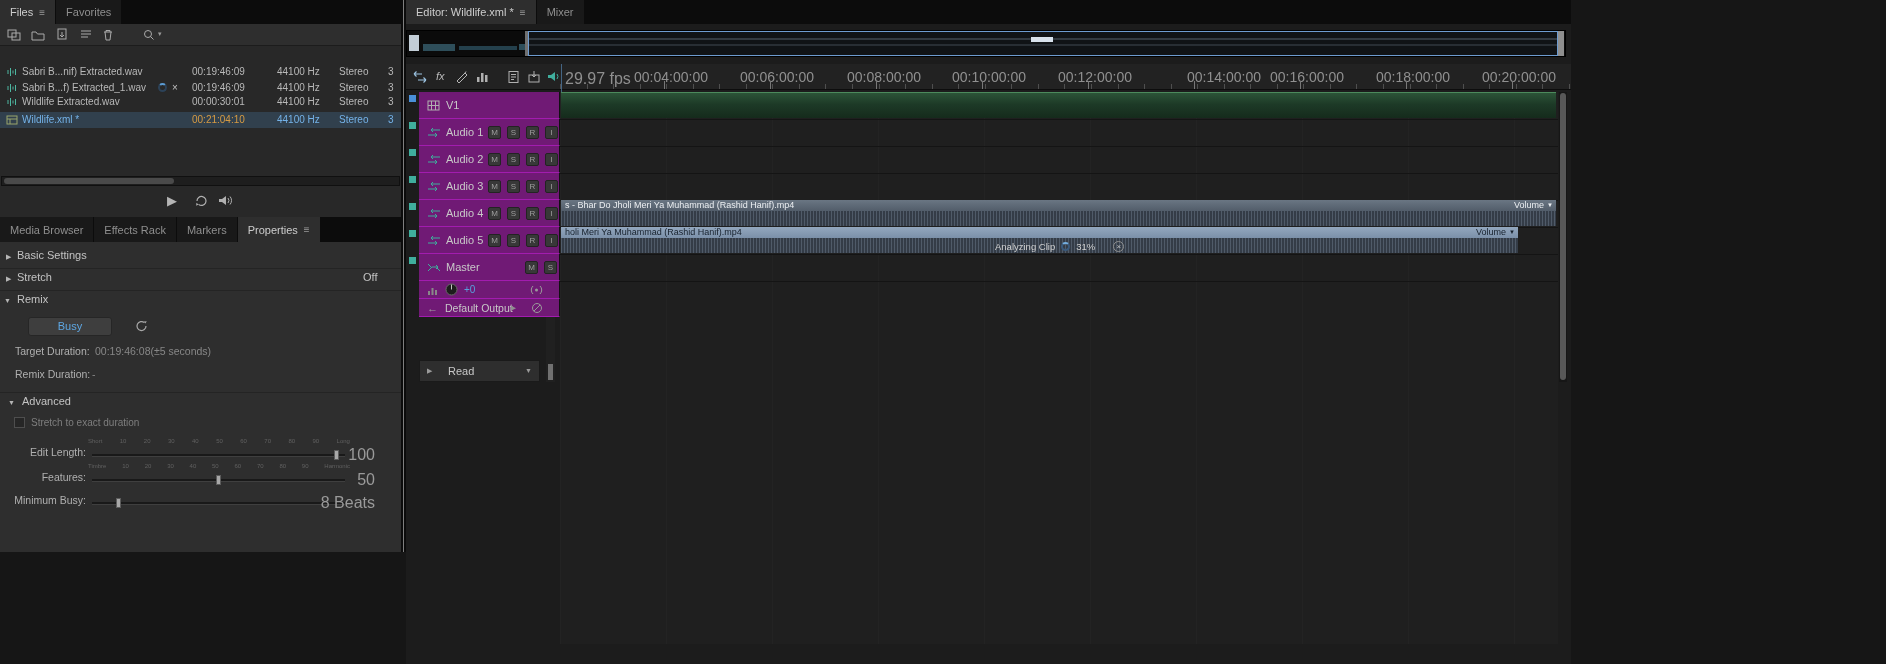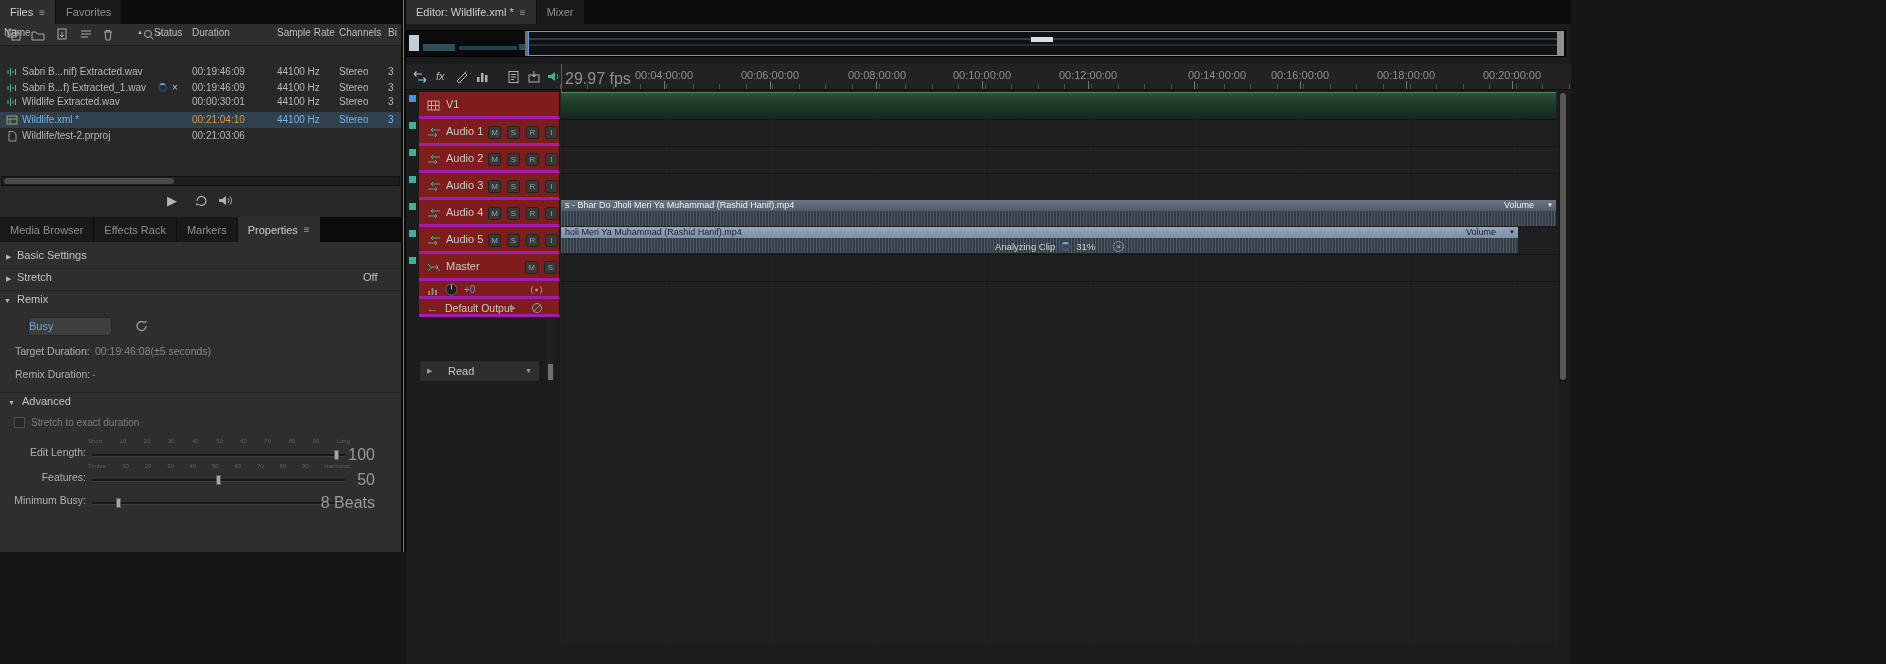--- a/index.html
+++ b/index.html
@@ -34,63 +34,63 @@
   .hscroll .thumb{position:absolute;left:2px;top:1px;width:170px;height:6px;background:#4a4a4a;border-radius:3px}
   .transport{left:0;top:190px;width:401px;height:26px}
   .props-tabs{left:0;top:217px;width:401px;height:25px;background:#0c0c0c}
   .props-tabs .tab{height:25px}
 
   
   .props{left:0;top:242px;width:401px;height:310px;background:#2e2e2e}
   .sec-arrow{position:absolute;font-size:7px;color:#b5b5b5}
   .sec-label{position:absolute;font-size:11px;color:#c3c3c3;white-space:nowrap}
   .sep{position:absolute;left:0;width:401px;height:1px;background:#242424}
-  .busy-btn{position:absolute;left:28px;top:75px;width:84px;height:19px;background:#3e3e3e;border:1px solid #262626;border-radius:3px;color:#5ea7e3;font-size:11px;text-align:left;line-height:17px}
+  .busy-btn{position:absolute;left:28px;top:75px;width:84px;height:19px;background:#3e3e3e;border:1px solid #262626;border-radius:3px;color:#5ea7e3;font-size:11px;text-align:center;line-height:17px}
   .plabel{position:absolute;font-size:10.5px;color:#b0b0b0;white-space:nowrap}
   .pvalue{position:absolute;font-size:10.5px;color:#878787;white-space:nowrap}
   .checkbox{position:absolute;left:14px;top:175px;width:11px;height:11px;background:#262626;border:1px solid #4e4e4e}
   .sliderrow{position:absolute;left:0;width:401px;height:26px}
   .s-ticks{position:absolute;display:flex;justify-content:space-between;font-size:6px;color:#606060}
   .s-ticks span{white-space:nowrap}
   .s-label{position:absolute;left:0;width:86px;text-align:right;font-size:10.5px;color:#b0b0b0}
   .s-track{position:absolute;width:253px;height:3px;background:#191919;border-bottom:1px solid #3f3f3f}
   .s-thumb{position:absolute;width:5px;height:10px;background:#a8a8a8;border:1px solid #5c5c5c}
   .s-value{position:absolute;right:26px;font-size:16px;color:#9a9a9a;white-space:nowrap}
 
   
   .divider{left:401px;top:0;width:5px;height:552px;background:#0b0b0b}
   .divider-line{left:403px;top:0;width:1px;height:552px;background:#7f7f7f}
 
   
   .editor{left:406px;top:0;width:1165px;height:664px;background:#1c1c1c}
   .nav{left:0;top:30px;width:1160px;height:27px;background:#0b0b0b;border:1px solid #000}
   .nav-range{position:absolute;left:121px;top:0;width:1030px;height:25px;border:1px solid #6d9bd0;background:rgba(109,155,208,0.06)}
   .toolband{left:0;top:64px;width:1165px;height:26px;background:#222;border-bottom:1px solid #0d0d0d}
-  .tc{position:absolute;top:5px;width:60px;text-align:center;font-size:11px;color:#909090}
+  .tc{position:absolute;top:5px;width:60px;text-align:center;font-size:14px;color:#909090}
   .major-tick{position:absolute;bottom:0;width:1px;height:8px;background:#787878}
   .minor-ticks{position:absolute;left:154px;right:0;bottom:0;height:5px;background:repeating-linear-gradient(90deg,#4f4f4f 0 1px,transparent 1px 26.55px)}
   .playhead{left:155px;top:64px;width:1px;height:318px;background:rgba(96,156,214,0.55)}
 
   .tracks{left:0;top:92px;width:1165px;height:560px}
   .trow{position:absolute;left:0;width:154px}
   .chip{position:absolute;left:3px;top:3px;width:7px;height:7px;background:#3fae9d}
   .chip.video{background:#4a90d9}
-  .thead-body{position:absolute;left:13px;right:0;top:0;bottom:0;background:#7f1d1d;border-bottom:3px solid #a21caf;border-right:1px solid #101010}
+  .thead-body{position:absolute;left:13px;right:0;top:0;bottom:0;background:#701a75;border-bottom:1px solid #a21caf;border-right:1px solid #101010}
   .tname{position:absolute;left:27px;top:0;bottom:0;font-size:11px;color:#c8c8c8;display:flex;align-items:center;white-space:nowrap}
   .msri{position:absolute;top:7px;width:13px;height:13px;background:#383838;border:1px solid #232323;border-radius:2px;color:#9f9f9f;font-size:8px;text-align:center;line-height:11px}
   .lanes{position:absolute;left:154px;top:0;width:998px;height:552px;background:#1f1f1f;background-image:repeating-linear-gradient(90deg,rgba(255,255,255,0.02) 0 1px,transparent 1px 106px)}
   .lanesep{position:absolute;left:0;width:998px;height:1px;background:#141414}
   .vscroll{position:absolute;left:1153px;top:0;width:8px;height:290px;background:#161616}
   .vscroll .thumb{position:absolute;left:1px;top:1px;width:6px;height:287px;background:#585858;border-radius:3px}
 
   .clip{position:absolute;overflow:hidden}
   .v1clip{left:1px;top:0;width:995px;height:26px;background:linear-gradient(180deg,#2c5438 0%,#1d3a27 45%,#152b1c 100%);border-top:1px solid #4c8a5c}
   .clip-head{position:relative;height:11px;white-space:nowrap;overflow:hidden}
   .clip-title{font-size:9px;line-height:11px;padding-left:4px;display:block}
-  .clip-vol{position:absolute;right:3px;top:0;font-size:9px;line-height:11px;display:flex;gap:13px;align-items:center}
+  .clip-vol{position:absolute;right:3px;top:0;font-size:9px;line-height:11px;display:flex;gap:3px;align-items:center}
   .clip-body{height:15px;background-color:#343c47;background-image:repeating-linear-gradient(90deg,rgba(151,170,192,0.28) 0 1px,transparent 1px 3px)}
   .a4clip{left:1px;top:108px;width:995px;height:26px}
   .a4clip .clip-head{background:linear-gradient(#6a7683,#525d6a);color:#eceff2}
   .a5clip{left:1px;top:135px;width:957px;height:26px}
   .a5clip .clip-head{background:linear-gradient(#93a7be,#7b90a9);color:#16202c}
   .analyzing{position:absolute;left:435px;top:147px;height:14px;display:flex;align-items:center;gap:6px;font-size:9.5px;color:#d0d0d0}
   .spin{width:9px;height:9px;border-radius:50%;border:2px solid #3a5a7c;border-top-color:#74aee0}
   .aclose{width:11px;height:11px;border-radius:50%;border:1px solid #8f8f8f;color:#c5c5c5;font-size:8px;line-height:9px;text-align:center;margin-left:12px}
 
   .readrow{position:absolute;left:13px;top:268px;width:121px;height:22px;background:#2e2e2e;border:1px solid #1a1a1a}
@@ -144,29 +144,20 @@
       </span>
       <span class="tool-ic" style="left:141px">
         <svg width="16" height="16">
             <circle cx="7" cy="7" r="3.5" fill="none" stroke="#aaa"></circle>
             <path d="M9.5 9.5l3 3" stroke="#aaa"></path>
           </svg>
       </span>
       <span class="abs" style="left:158px;top:6px;font-size:7px;color:#9a9a9a">▾</span>
     </div>
 
-    <div class="thead">
-      <span style="left:4px">Name</span>
-      <span style="left:137px;font-size:6px">▲</span>
-      <span style="left:154px">Status</span>
-      <span style="left:192px">Duration</span>
-      <span style="left:277px">Sample Rate</span>
-      <span style="left:339px">Channels</span>
-      <span style="left:388px">Bi</span>
-    </div>
 
     <div class="frow" style="top:64px">
       <span class="f-icon">
           <svg width="12" height="12">
             <path d="M2 4v4M4.5 2v8M7 4.5v3M9.5 3v6" stroke="#4db6a0"></path>
           </svg>
         </span>
       <span class="f-name">Sabri B...nif) Extracted.wav</span>
       <span class="f-dur">00:19:46:09</span>
       <span class="f-sr">44100 Hz</span>
@@ -204,29 +195,20 @@
           <svg width="12" height="12">
             <rect x="1" y="2" width="10" height="8" fill="none" stroke="#9aa56c"></rect>
             <path d="M1 5h10M4 5v5" stroke="#9aa56c"></path>
           </svg>
         </span>
       <span class="f-name">Wildlife.xml *</span>
       <span class="f-dur">00:21:04:10</span>
       <span class="f-sr">44100 Hz</span>
       <span class="f-ch">Stereo</span>
       <span class="f-bit">3</span>
-    </div>
-    <div class="frow" style="top:128px">
-      <span class="f-icon">
-          <svg width="12" height="12">
-            <path d="M3 1.5h4.5L10 4v7H3z" fill="none" stroke="#9a9a9a"></path>
-          </svg>
-        </span>
-      <span class="f-name">Wildlife/test-2.prproj</span>
-      <span class="f-dur">00:21:03:06</span>
     </div>
 
     <div class="hscroll abs">
         <span class="thumb"></span>
       </div>
 
     <div class="transport abs">
       <span class="abs" style="left:167px;top:3px;font-size:13px;color:#b5b5b5">▶</span>
       <span class="abs" style="left:193px;top:3px">
         <svg width="17" height="15">

